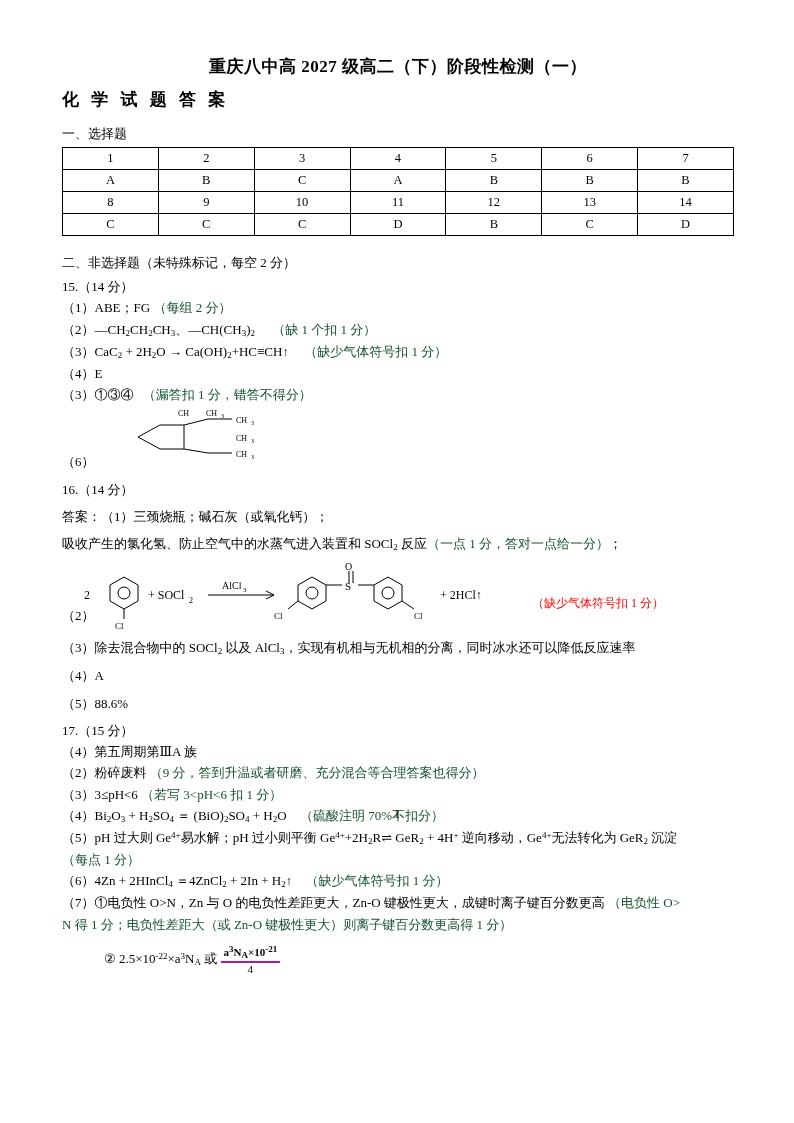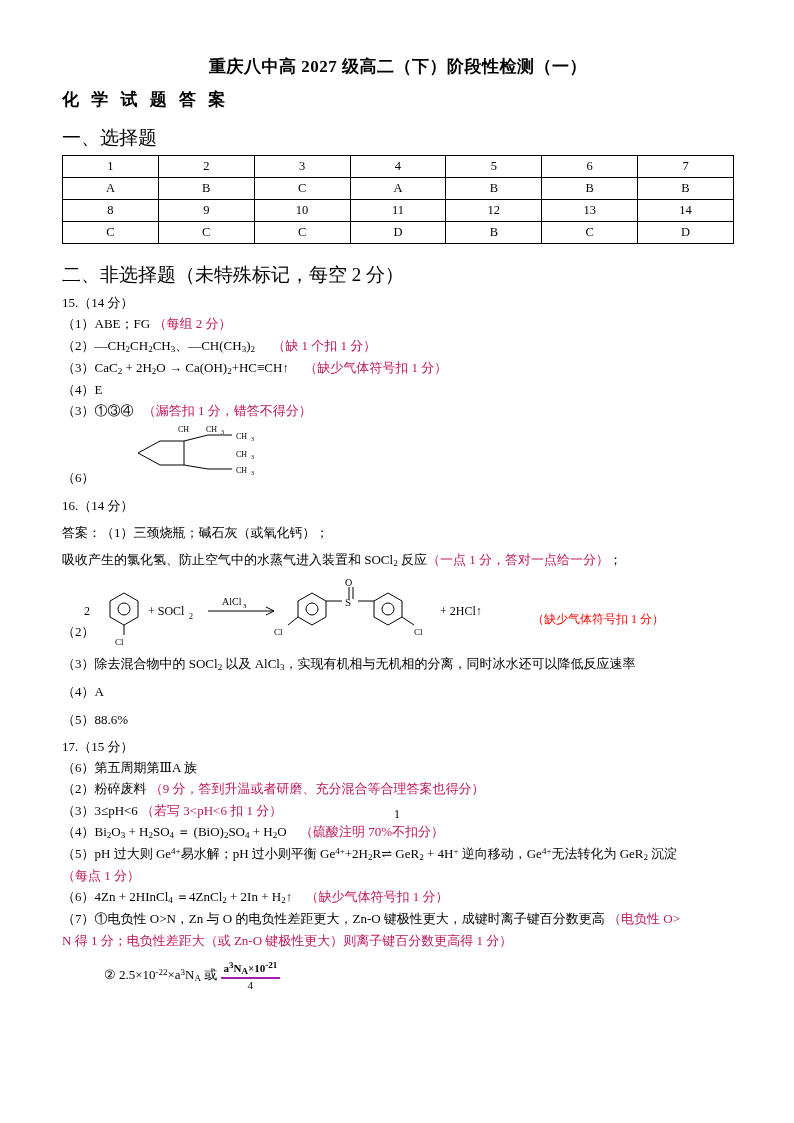--- a/index.html
+++ b/index.html
@@ -36,38 +36,38 @@
     margin: 0 0 10px 0;
   }
   .title2 {
     text-align: left;
     font-size: 17px;
     font-weight: bold;
     letter-spacing: 4px;
     margin: 0 0 14px 0;
   }
   .sec-head {
-    font-size: 19px;
+    font-size: 13px;
     margin: 6px 0 4px 0;
   }
   table.answers {
     border-collapse: collapse;
     width: 672px;
     table-layout: fixed;
     margin: 2px 0 6px 0;
   }
   table.answers td {
     border: 1px solid #000;
     height: 21px;
     text-align: center;
     font-size: 12.5px;
     font-family: "Liberation Serif", serif;
     padding: 0;
   }
-  .red { color: #be185d; }
+  .red { color: #14532d; }
   sub { font-size: 9px; vertical-align: -0.25em; }
   sup { font-size: 9px; vertical-align: 0.45em; }
   .spacer6 { height: 6px; }
   .pagenum {
     position: absolute;
     bottom: 26px;
     left: 0;
     width: 794px;
     text-align: center;
     font-size: 12px;
@@ -248,21 +248,21 @@
     </div>
 
     <div class="q-line">（3）除去混合物中的 SOCl<sub>2</sub> 以及 AlCl<sub>3</sub>，实现有机相与无机相的分离，同时冰水还可以降低反应速率</div>
     <div class="spacer6"></div>
     <div class="q-line">（4）A</div>
     <div class="spacer6"></div>
     <div class="q-line">（5）88.6%</div>
 
     <div class="spacer6"></div>
     <div class="q-line">17.（15 分）</div>
-    <div class="q-line">（6）第五周期第ⅢA 族</div>
+    <div class="q-line">（4）第五周期第ⅢA 族</div>
 
     <div class="q-line">
       <span>（2）粉碎废料</span>
       <span class="red">（9 分，答到升温或者研磨、充分混合等合理答案也得分）</span>
     </div>
 
     <div class="q-line">
       <span>（3）3≤pH&lt;6</span>
       <span class="red">（若写 3&lt;pH&lt;6 扣 1 分）</span>
     </div>

